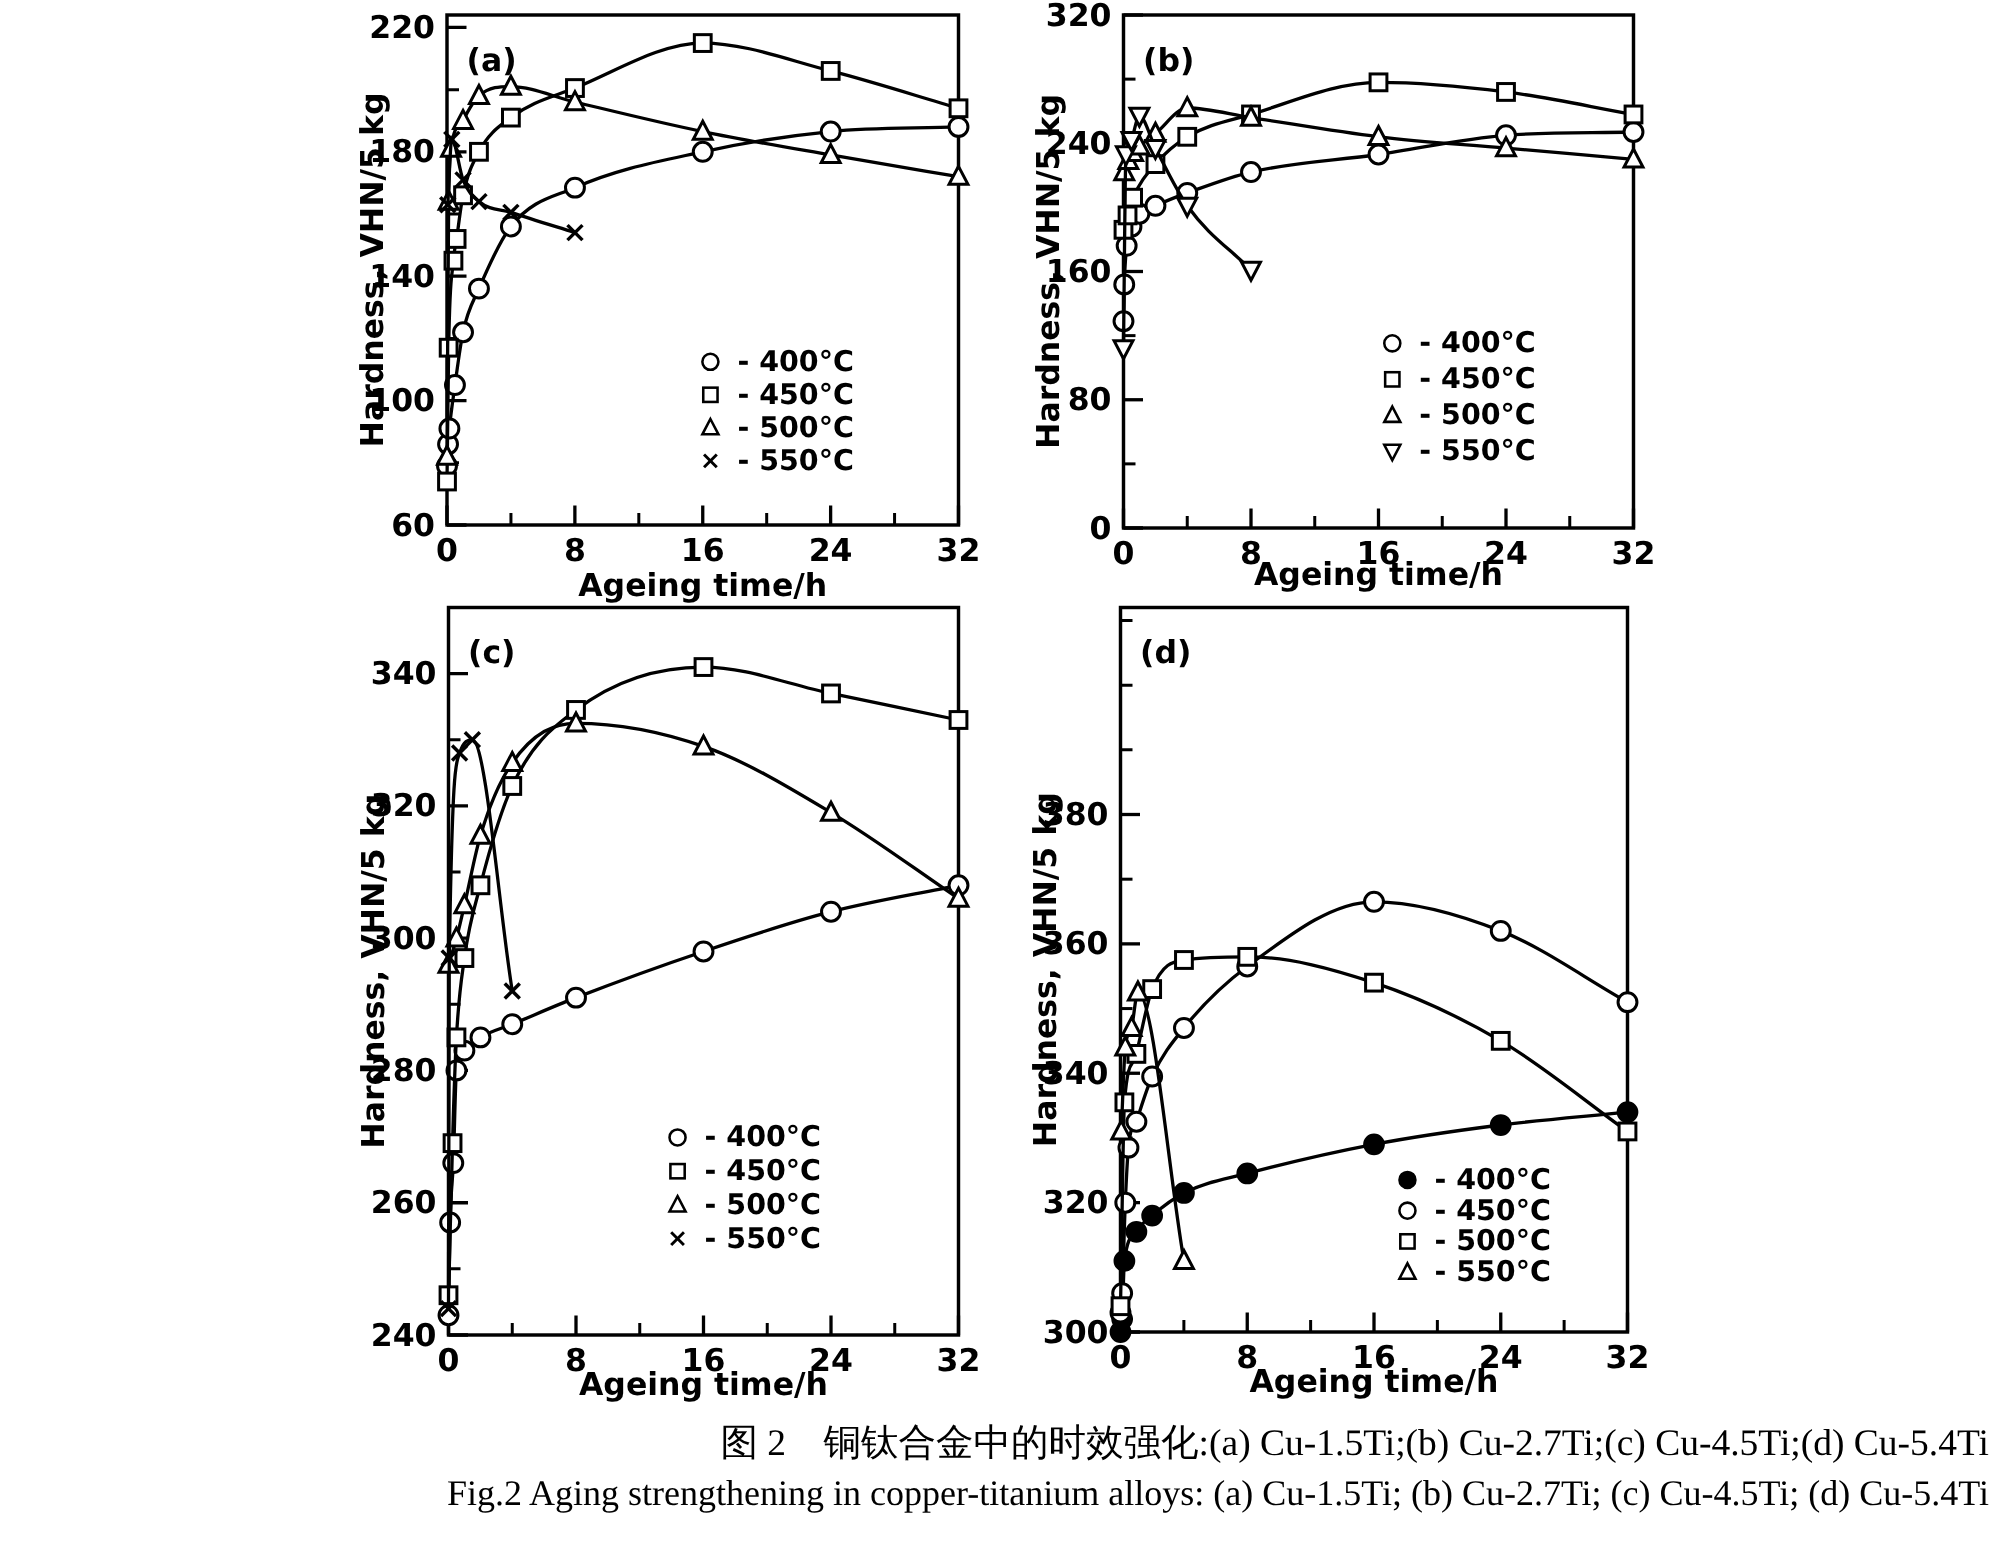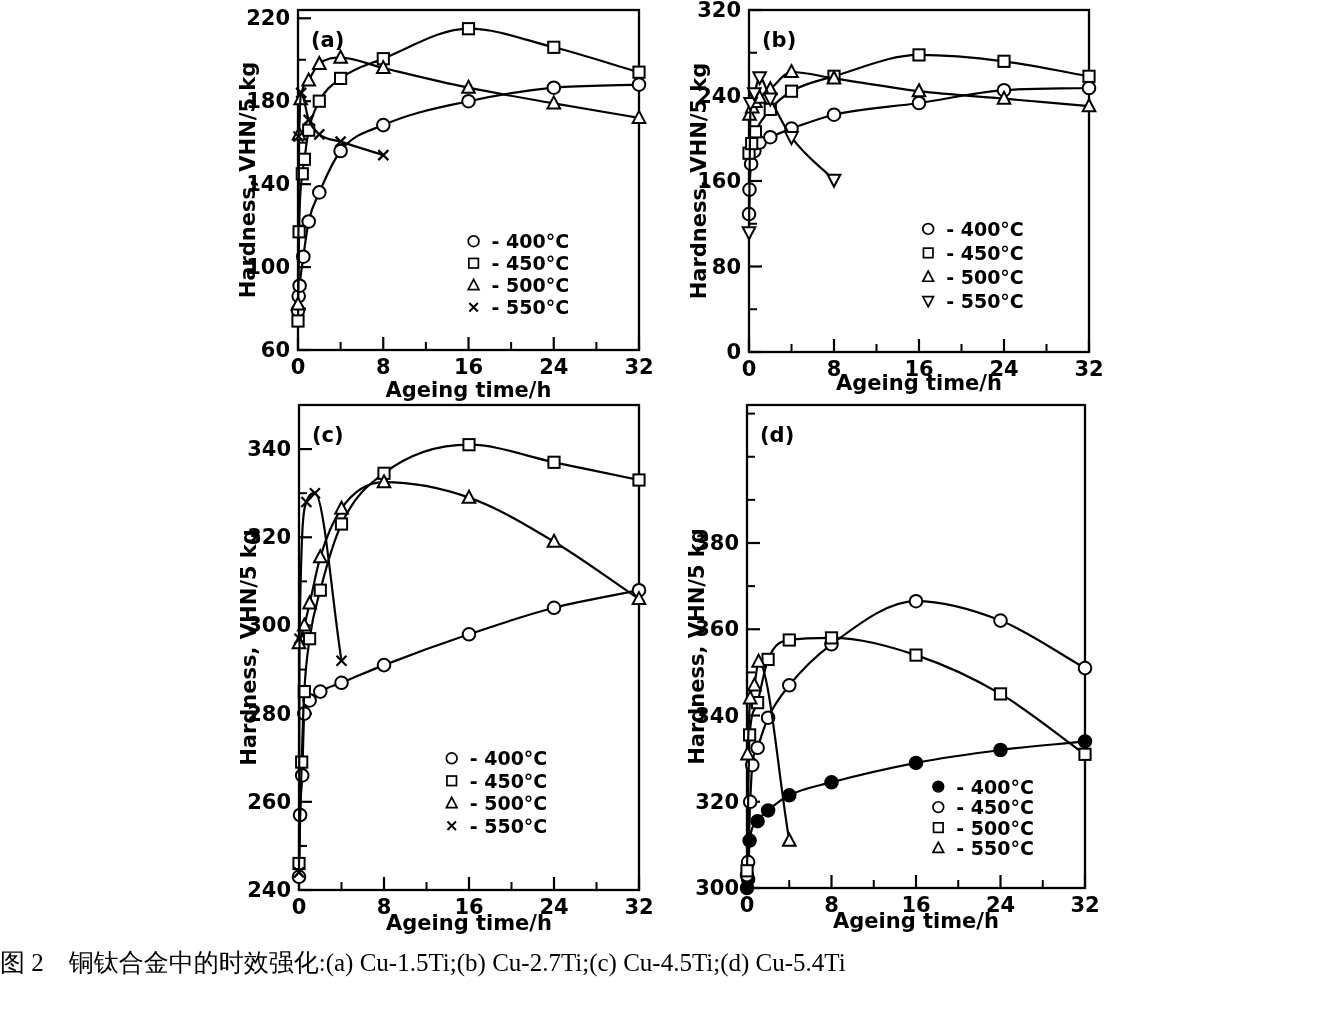--- a/index.html
+++ b/index.html
@@ -1,20 +1,20 @@
 <!DOCTYPE html>
 <html><head>
 <meta charset="utf-8">
 <style>
   html,body{margin:0;padding:0;background:#ffffff;}
   body{width:1326px;height:1032px;position:relative;overflow:hidden;
        font-family:"DejaVu Sans", sans-serif;color:#000;}
   .figure-canvas{position:absolute;left:0;top:0;width:1326px;height:1032px;background:#fff;}
   .panel-svg{position:absolute;}
-  .caption{position:absolute;left:0;width:1326px;text-align:left;color:#000;
+  .caption{position:absolute;left:0;width:1326px;text-align:right;color:#000;
            font-family:"Liberation Serif","DejaVu Serif",serif;}
   .caption-zh{top:948px;font-size:25px;line-height:30px;}
   .caption-en{top:980px;font-size:24px;line-height:32px;}
 </style>
 </head>
 <body>
 
 <div class="figure-canvas">
   <div id="panels">
       <svg width="445" height="405" viewBox="0 0 445 405" class="panel-svg" style="left: 225px; top: 0px;">
@@ -762,13 +762,14 @@
           <g transform="translate(0,61.5)">
             <g transform="translate(0.0,0.0) scale(0.85)">
               <polygon points="0,-6.9 6.3,5.1 -6.3,5.1" fill="#fff" stroke="#000000" stroke-width="2"></polygon>
             </g>
             <text x="18" y="0" fill="#000000" font-size="19" font-weight="bold" font-family="&quot;DejaVu Sans&quot;, sans-serif" text-anchor="start" dominant-baseline="central">- 550°C</text>
           </g>
         </g>
       </svg>
     </div>
   <div class="caption caption-zh">图 2　铜钛合金中的时效强化:(a) Cu-1.5Ti;(b) Cu-2.7Ti;(c) Cu-4.5Ti;(d) Cu-5.4Ti</div>
+  <div class="caption caption-en">Fig.2 Aging strengthening in copper-titanium alloys: (a) Cu-1.5Ti; (b) Cu-2.7Ti; (c) Cu-4.5Ti; (d) Cu-5.4Ti</div>
 </div>
 
 </body></html>

